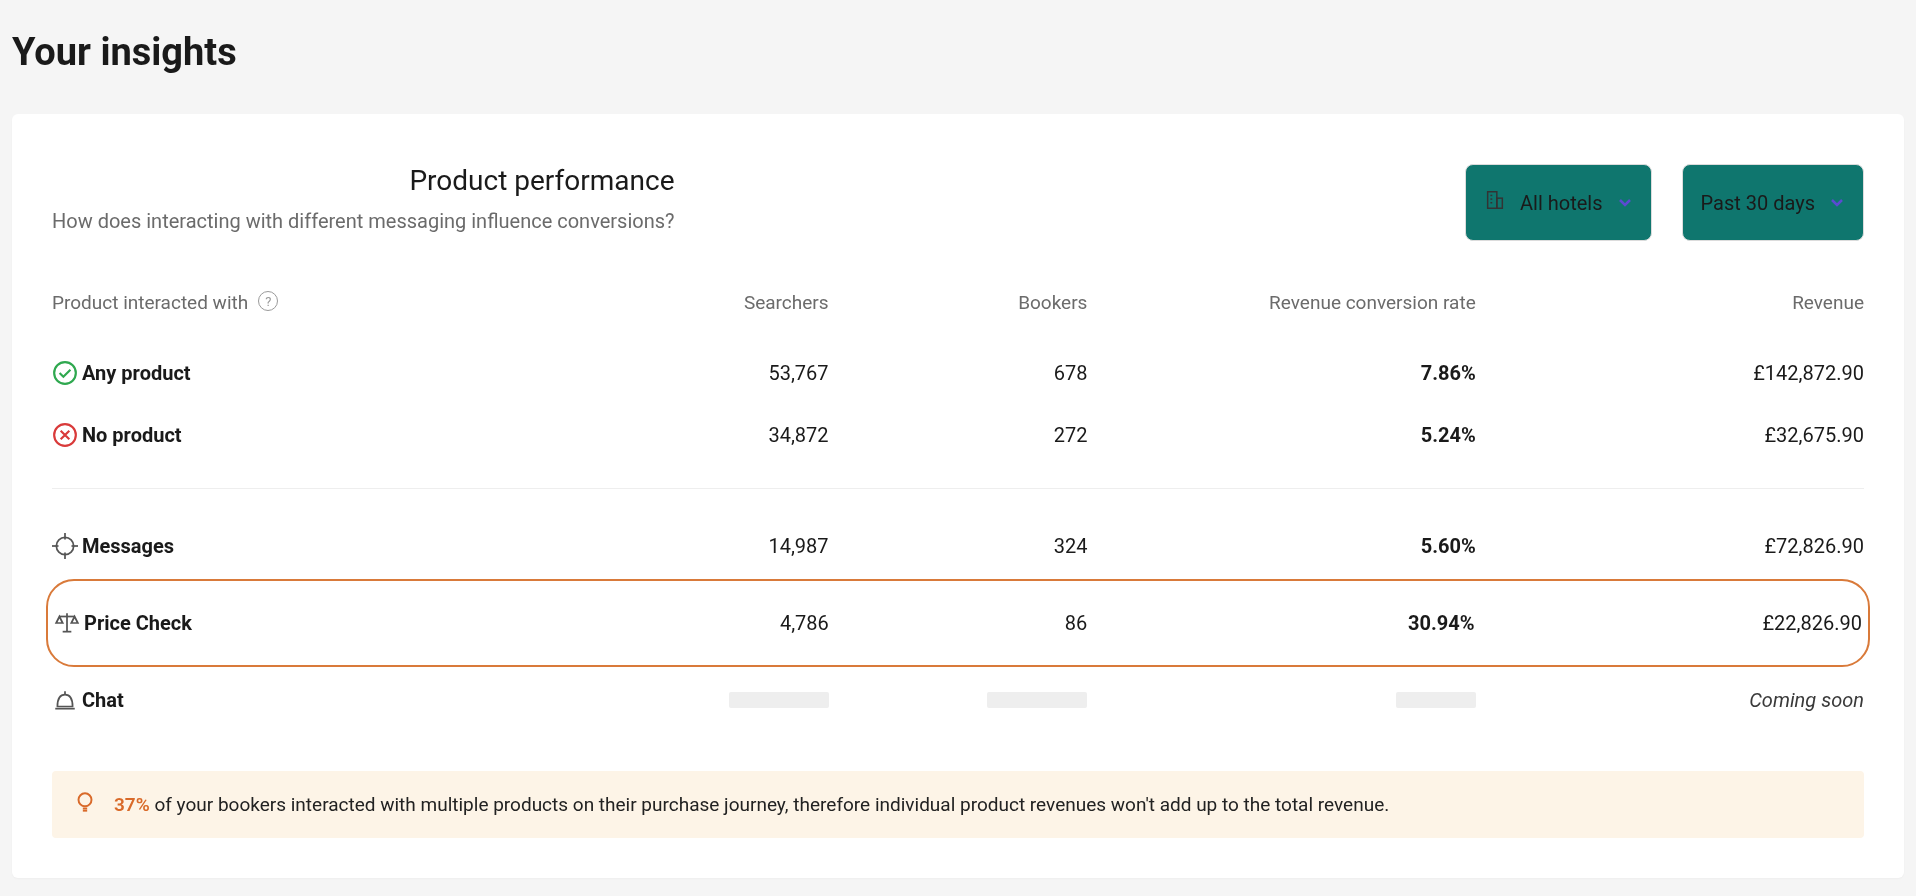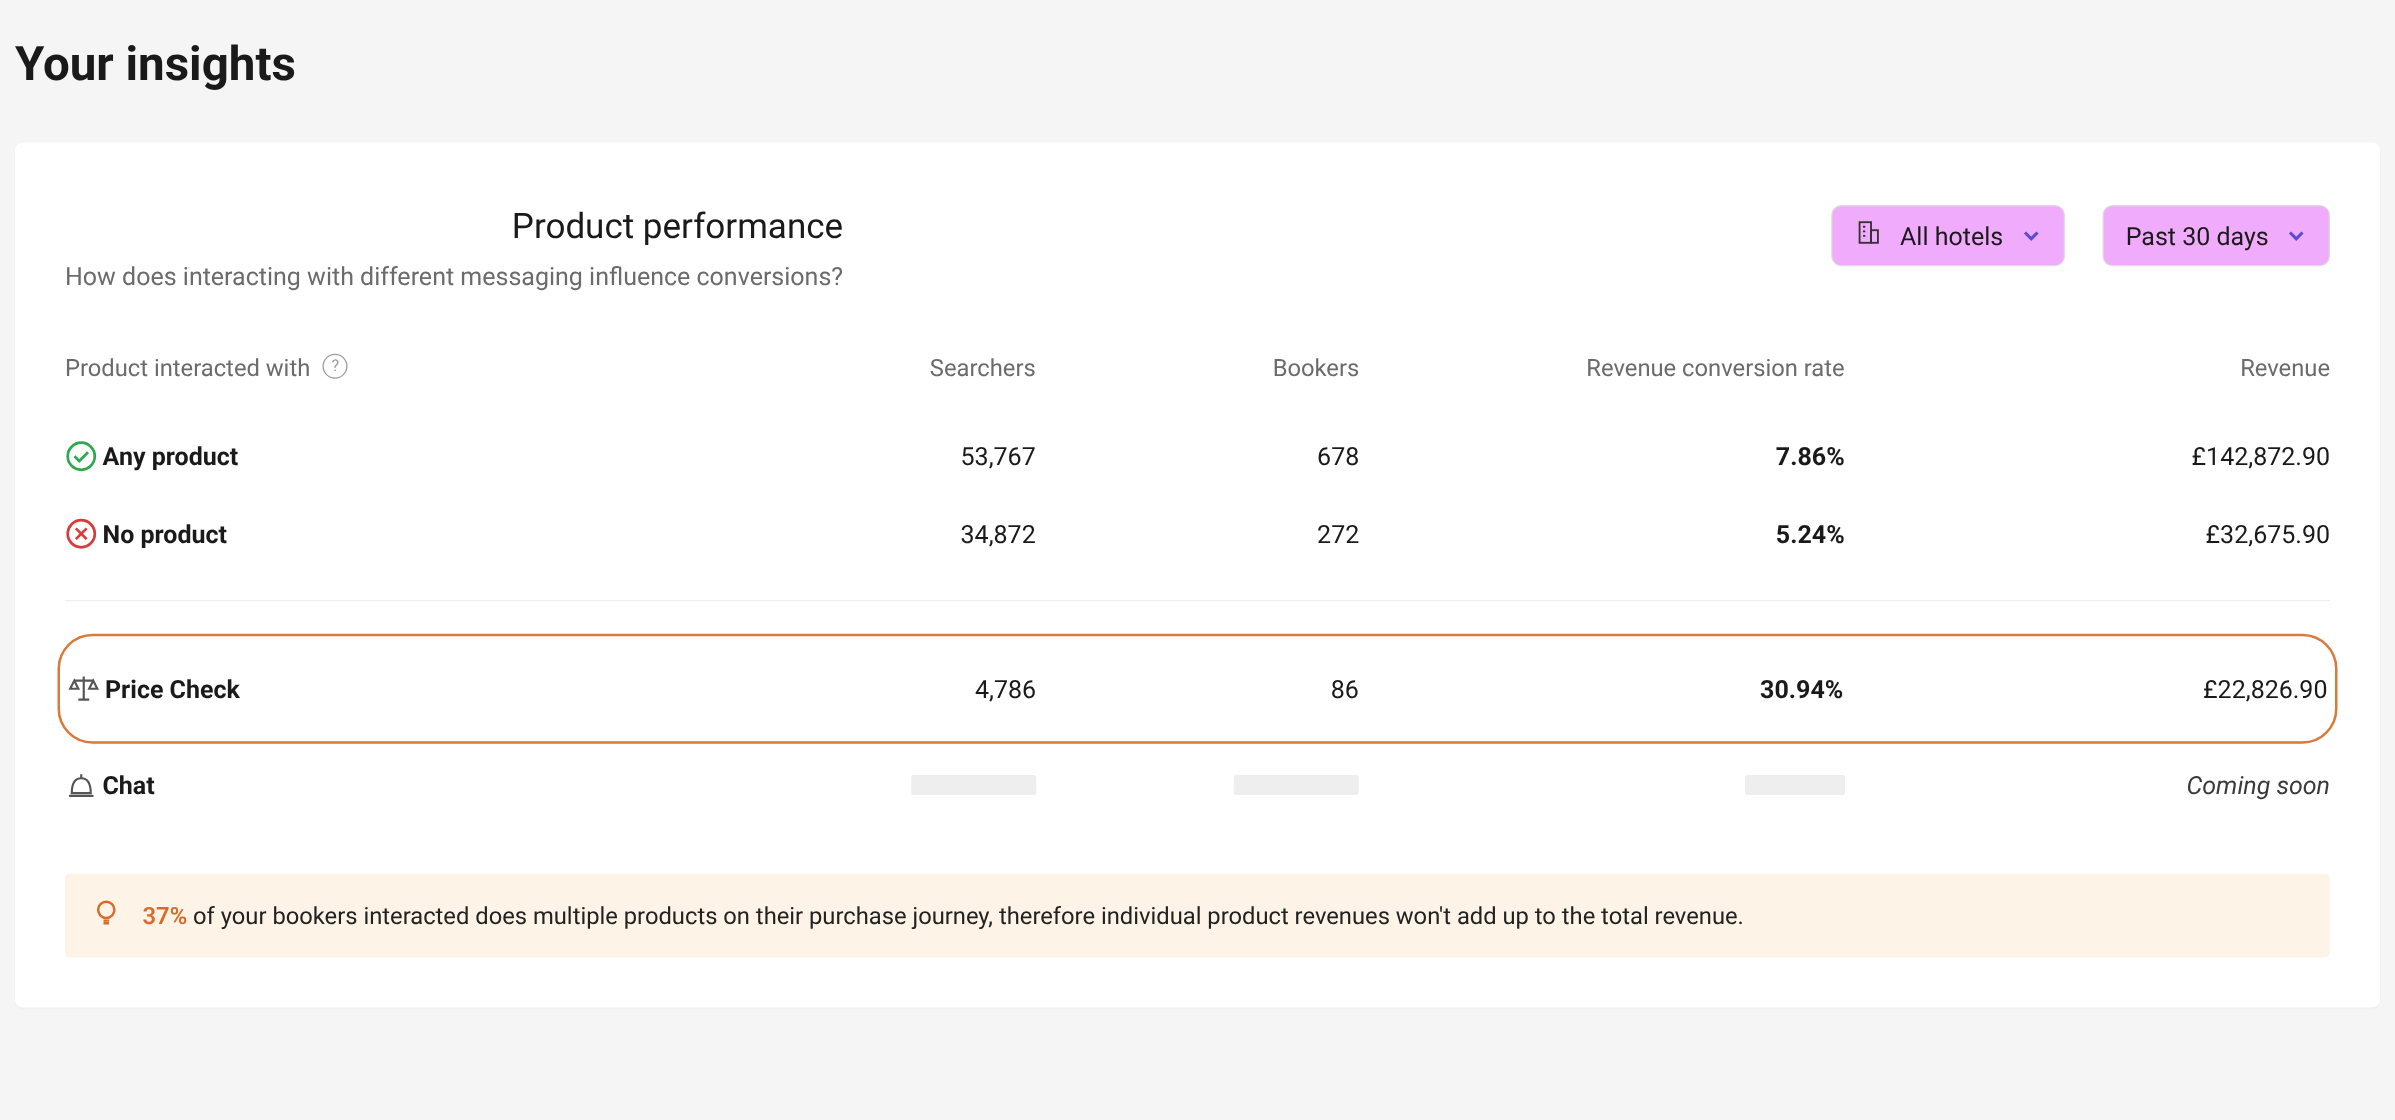--- a/index.html
+++ b/index.html
@@ -37,28 +37,28 @@
     font-size: 20px;
     color: #6b6b6b;
   }
   .filters {
     display: flex;
     gap: 30px;
   }
   .select {
     border: 1px solid #dcdcdc;
     border-radius: 8px;
-    padding: 10px 18px;
+    padding: 24px 18px;
     display: flex;
     align-items: center;
     gap: 14px;
     font-size: 20px;
     color: #1a1a1a;
     cursor: pointer;
-    background: #f0abfc;
+    background: #0f766e;
     justify-content: center;
   }
   .select svg.chev { width: 16px; height: 16px; }
   .select svg.bldg { width: 22px; height: 22px; }
   .chev-path { stroke: #5b4bd1; stroke-width: 2.5; fill: none; }
 
   .tbl { width: 100%; margin-top: 50px; }
   .thead, .row {
     display: grid;
     grid-template-columns: 4fr 2fr 2fr 3fr 3fr;
@@ -199,20 +199,38 @@
         <span>No product</span>
       </div>
       <div class="num">34,872</div>
       <div class="num">272</div>
       <div class="num bold-num">5.24%</div>
       <div class="num">£32,675.90</div>
     </div>
 
     <div class="divider"></div>
 
+    <div class="row">
+      <div class="name">
+        <span class="icon">
+          <svg viewBox="0 0 24 24" width="26" height="26" fill="none" stroke="#555" stroke-width="1.6">
+              <circle cx="12" cy="12" r="8"></circle>
+              <line x1="12" y1="0" x2="12" y2="6"></line>
+              <line x1="12" y1="18" x2="12" y2="24"></line>
+              <line x1="0" y1="12" x2="6" y2="12"></line>
+              <line x1="18" y1="12" x2="24" y2="12"></line>
+            </svg>
+        </span>
+        <span>Messages</span>
+      </div>
+      <div class="num">14,987</div>
+      <div class="num">324</div>
+      <div class="num bold-num">5.60%</div>
+      <div class="num">£72,826.90</div>
+    </div>
 
     <div class="highlight-box">
       <div class="row">
         <div class="name">
           <span class="icon">
             <svg viewBox="0 0 24 24" width="26" height="26" fill="none" stroke="#555" stroke-width="1.6">
                 <line x1="12" y1="3" x2="12" y2="20"></line>
                 <line x1="5" y1="6" x2="19" y2="6"></line>
                 <path d="M5 6 L2 12 L8 12 Z"></path>
                 <path d="M19 6 L16 12 L22 12 Z"></path>
@@ -254,16 +272,16 @@
 
   <div class="hint-bar">
     <span>
       <svg class="bulb-icon" viewBox="0 0 24 24" fill="none" stroke="#d96a2a" stroke-width="1.8">
           <circle cx="12" cy="10" r="6"></circle>
           <line x1="10" y1="18" x2="14" y2="18"></line>
           <line x1="10" y1="20" x2="14" y2="20"></line>
         </svg>
     </span>
     <span>
-      <span class="pct">37%</span><span> of your bookers interacted does multiple products on their purchase journey, therefore individual product revenues won't add up to the total revenue.</span>
+      <span class="pct">37%</span><span> of your bookers interacted with multiple products on their purchase journey, therefore individual product revenues won't add up to the total revenue.</span>
     </span>
   </div>
 </div>
 
 </body></html>

